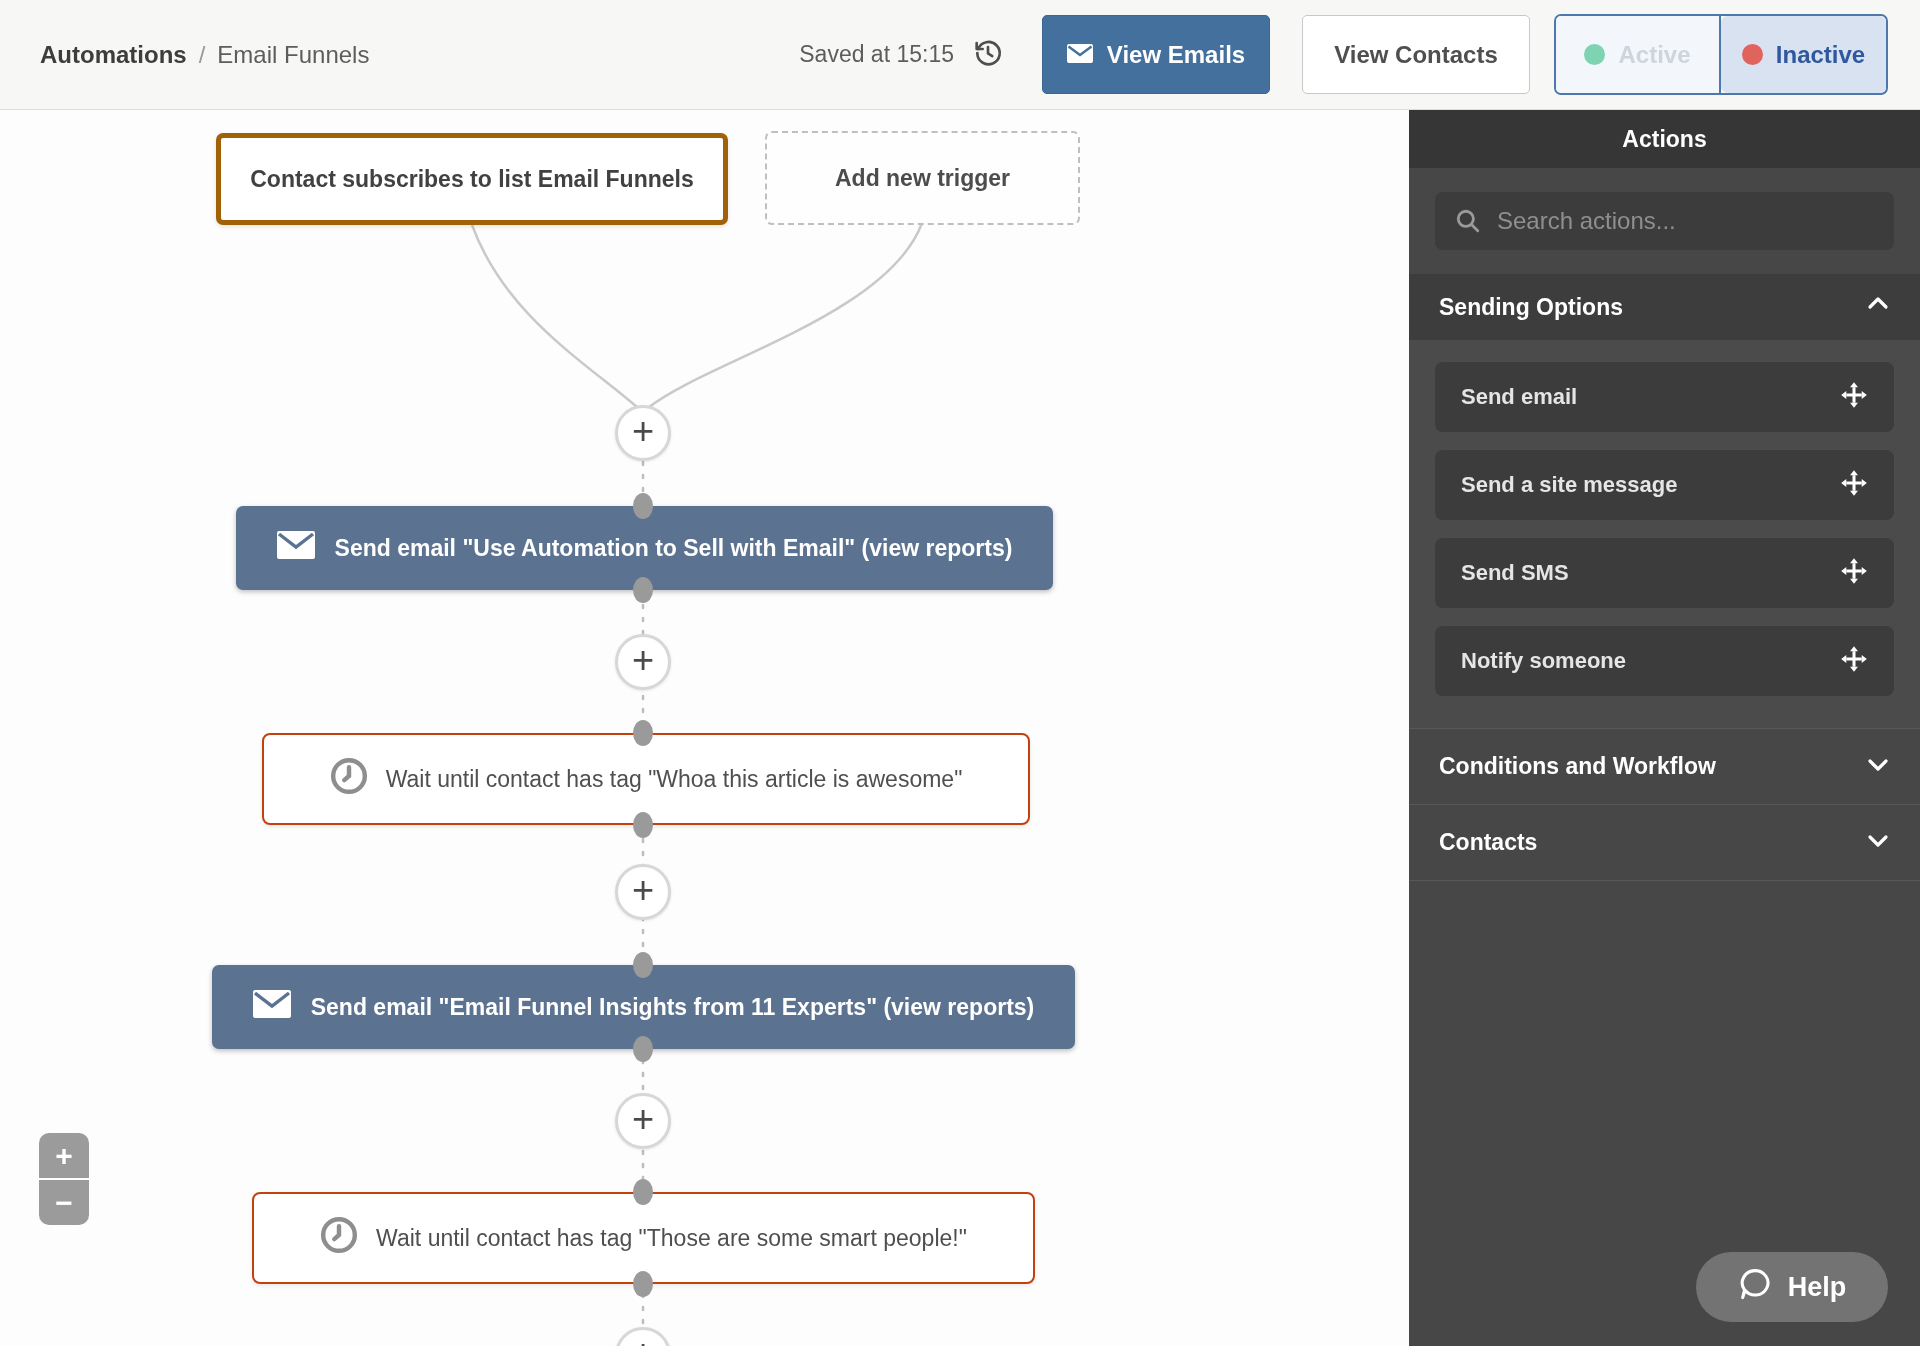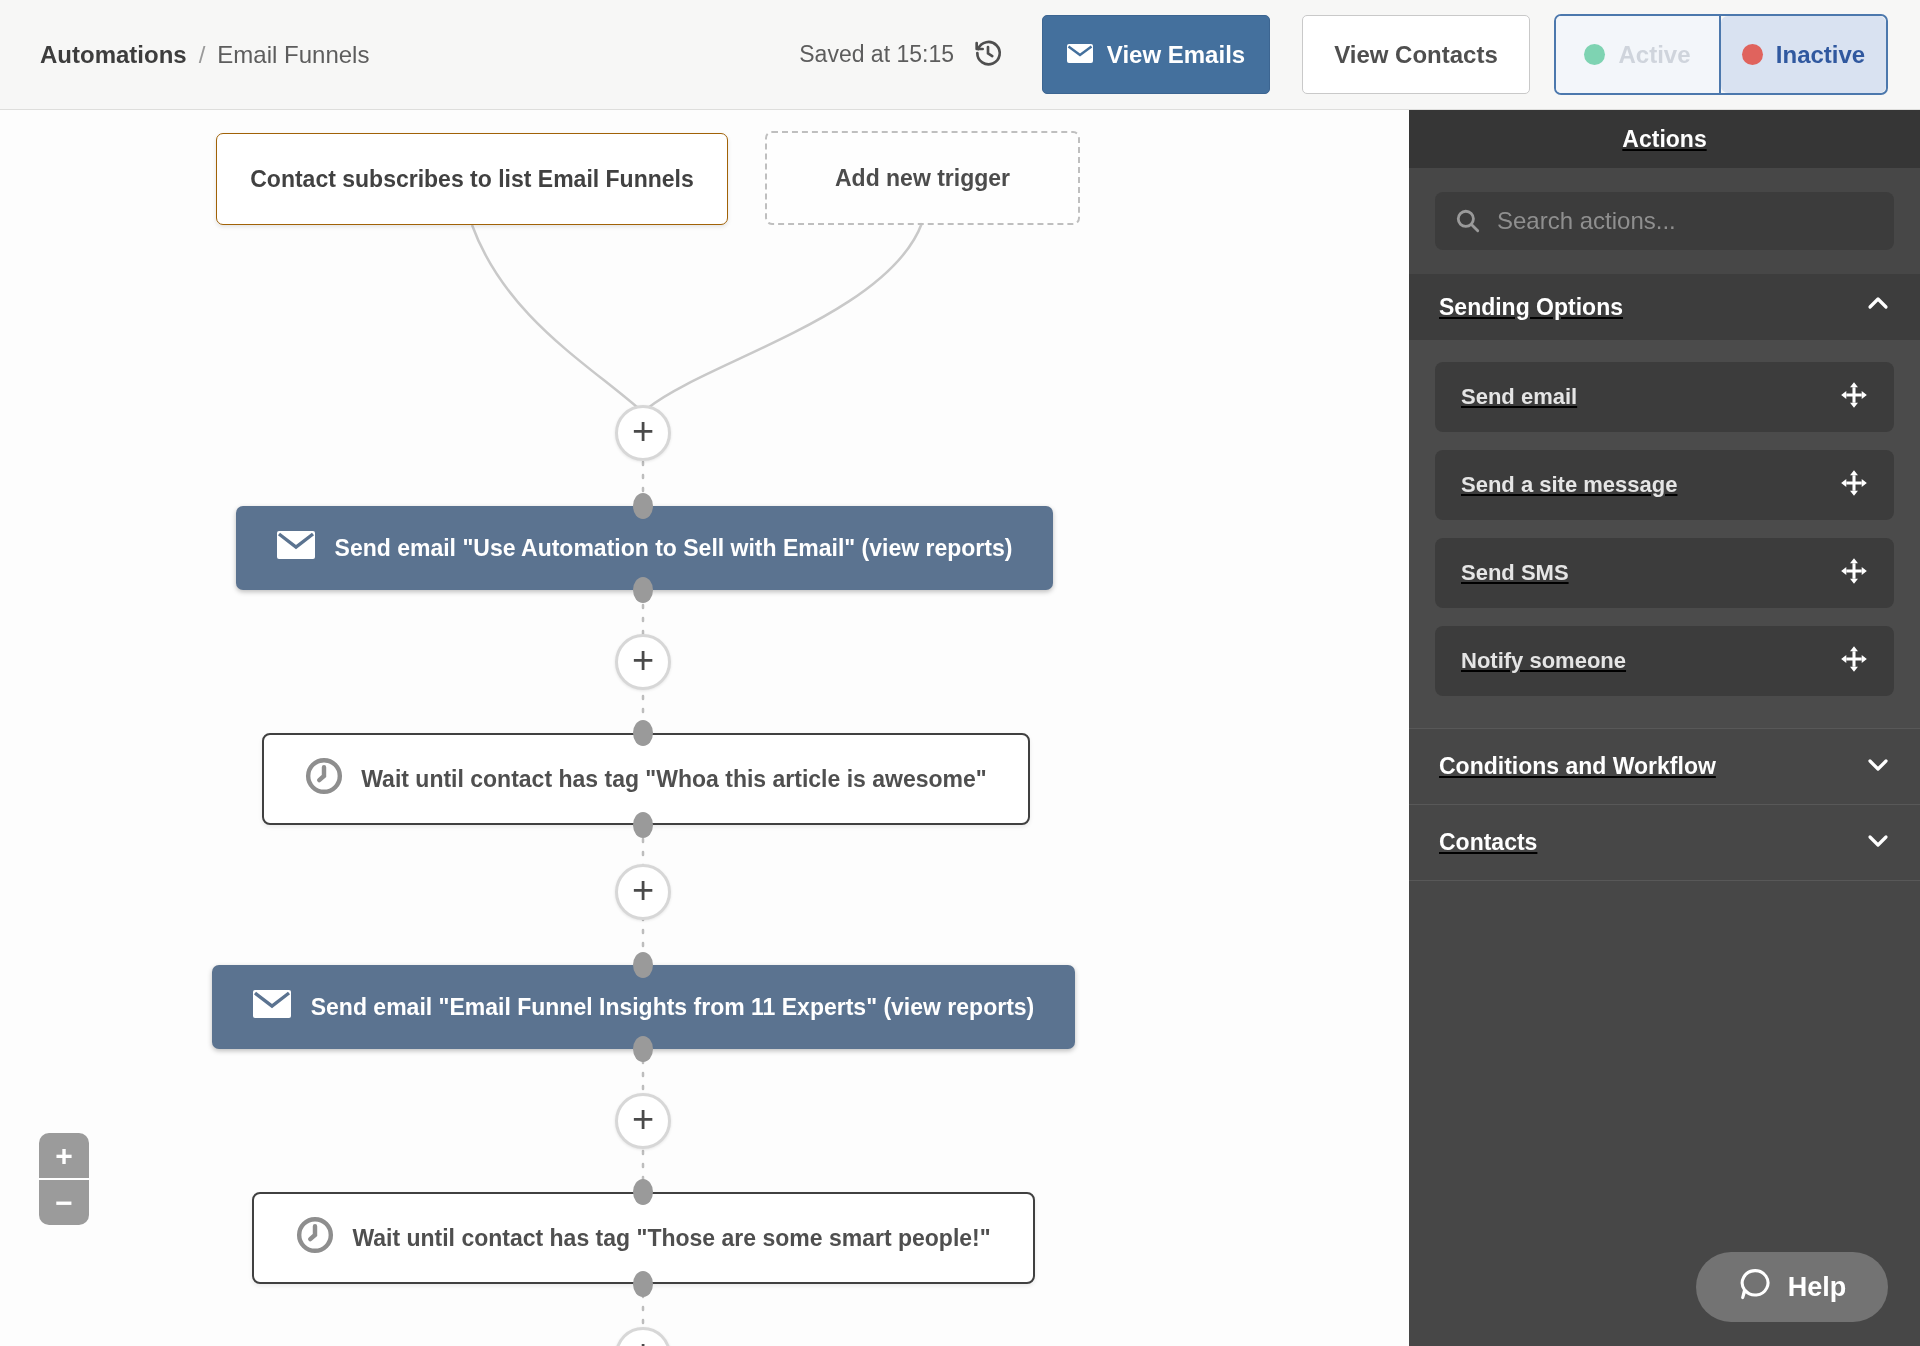--- a/index.html
+++ b/index.html
@@ -28,41 +28,41 @@
     width:165px; font-size:24px; font-weight:bold; border:none; cursor:pointer; }
   .toggle-active { background:#f3f6fa; color:#cfd4dc; border-right:2px solid #4c78ad; }
   .toggle-inactive { background:#d9e2f1; color:#30589f;border-radius:7px; }
   .dot-status { width:21px; height:21px; border-radius:50%; display:inline-block; }
 
   
   .canvas { position:absolute; left:0; top:110px; width:1409px; height:1236px;
     background:#fdfdfd; overflow:hidden; }
   .connectors { position:absolute; left:0; top:0; z-index:1; }
   .wf-box { position:absolute; z-index:2; display:flex; align-items:center; justify-content:center; }
-  .trigger { background:#fff; border:1px solid #a16207; border-radius:7px;
+  .trigger { background:#fff; border:5px solid #a16207; border-radius:7px;
     box-shadow:0 2px 4px rgba(0,0,0,0.10); font-size:23px; font-weight:bold; color:#414141; cursor:pointer; }
   .add-trigger { background:rgba(255,255,255,0.6); border:2px dashed #bfbfbf; border-radius:7px;
     font-size:23px; font-weight:bold; color:#4c4c4c; cursor:pointer; }
   .node-email { background:#5b7390; border-radius:7px; box-shadow:0 2px 5px rgba(0,0,0,0.25);
     color:#fff; font-size:23px; font-weight:bold; gap:20px; cursor:pointer; }
-  .node-wait { background:#fff; border:2px solid #404040; border-radius:8px;
-    box-shadow:0 2px 4px rgba(0,0,0,0.08); color:#4f4f4f; font-size:23px; font-weight:bold; gap:18px; cursor:pointer; }
+  .node-wait { background:#fff; border:2px solid #c2410c; border-radius:8px;
+    box-shadow:0 2px 4px rgba(0,0,0,0.08); color:#4f4f4f; font-size:23px; font-weight:normal; gap:18px; cursor:pointer; }
   .plus-node { position:absolute; z-index:3; width:56px; height:56px; border-radius:50%;
     background:#fff; border:3px solid #d7d7d7; box-shadow:0 1px 3px rgba(0,0,0,0.10);
     display:flex; align-items:center; justify-content:center;
     font-size:38px; font-weight:400; color:#4a4a4a; cursor:pointer; line-height:1; padding-bottom:4px; }
   .cdot { position:absolute; z-index:4; width:20px; height:26px; border-radius:50%; background:#9a9a9a; }
   .zoomctl { position:absolute; left:39px; top:1023px; z-index:5; width:50px;
     border-radius:10px; overflow:hidden; display:flex; flex-direction:column; gap:2px; background:#fff; }
   .zoomctl button { width:50px; height:45px; border:none; background:#9b9b9b; color:#fff;
     font-size:30px; font-weight:bold; cursor:pointer; line-height:1; }
 
   
   .sidebar { position:absolute; left:1409px; top:110px; width:511px; height:1236px;
-    background:#474747; z-index:10; display:flex; flex-direction:column;text-decoration:underline; }
+    background:#474747; z-index:10; display:flex; flex-direction:column; }
   .sb-title { height:58px; background:#363636; color:#fff; font-size:23px; font-weight:bold;
     display:flex; align-items:center; justify-content:center; }
   .sb-search { padding:24px 26px; }
   .search-wrap { position:relative; }
   .search-wrap input { width:100%; height:58px; background:#3c3c3c; border:none; border-radius:8px;
     color:#ddd; font-size:24px; padding:0 20px 0 62px; outline:none; font-family:"Liberation Sans", sans-serif; }
   .search-wrap input::placeholder { color:#8f8f8f; }
   .search-ic { position:absolute; left:20px; top:16px; }
   .sb-section-head { height:66px; display:flex; align-items:center; justify-content:space-between;
     padding:0 30px; color:#fff; font-size:23px; font-weight:bold; cursor:pointer; }

